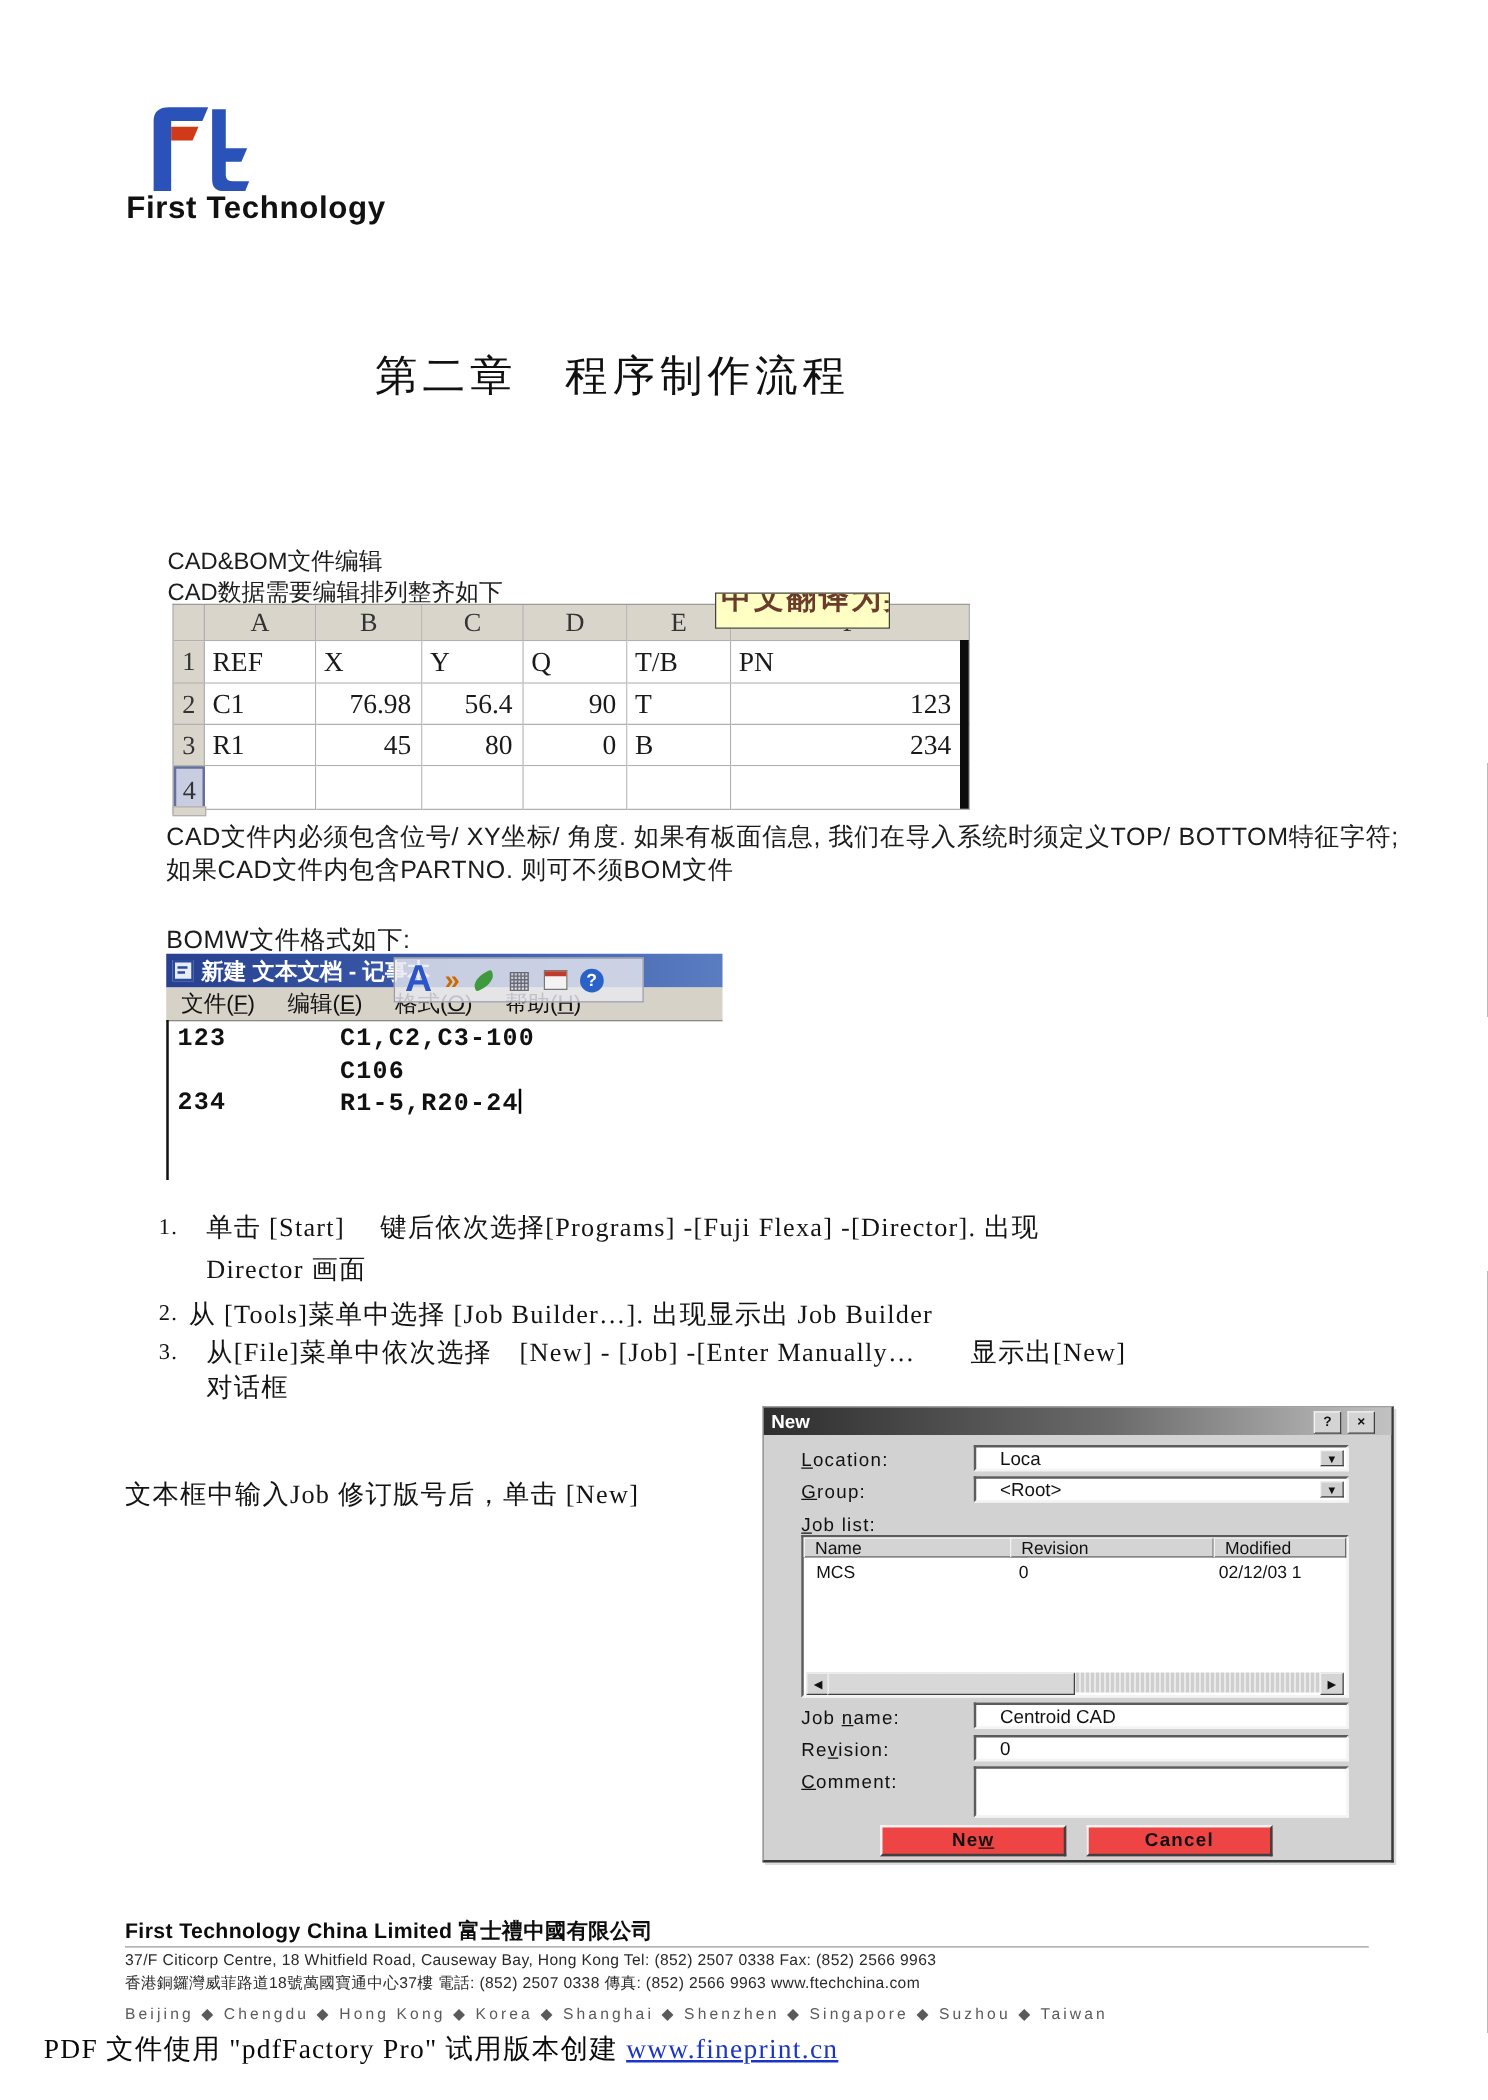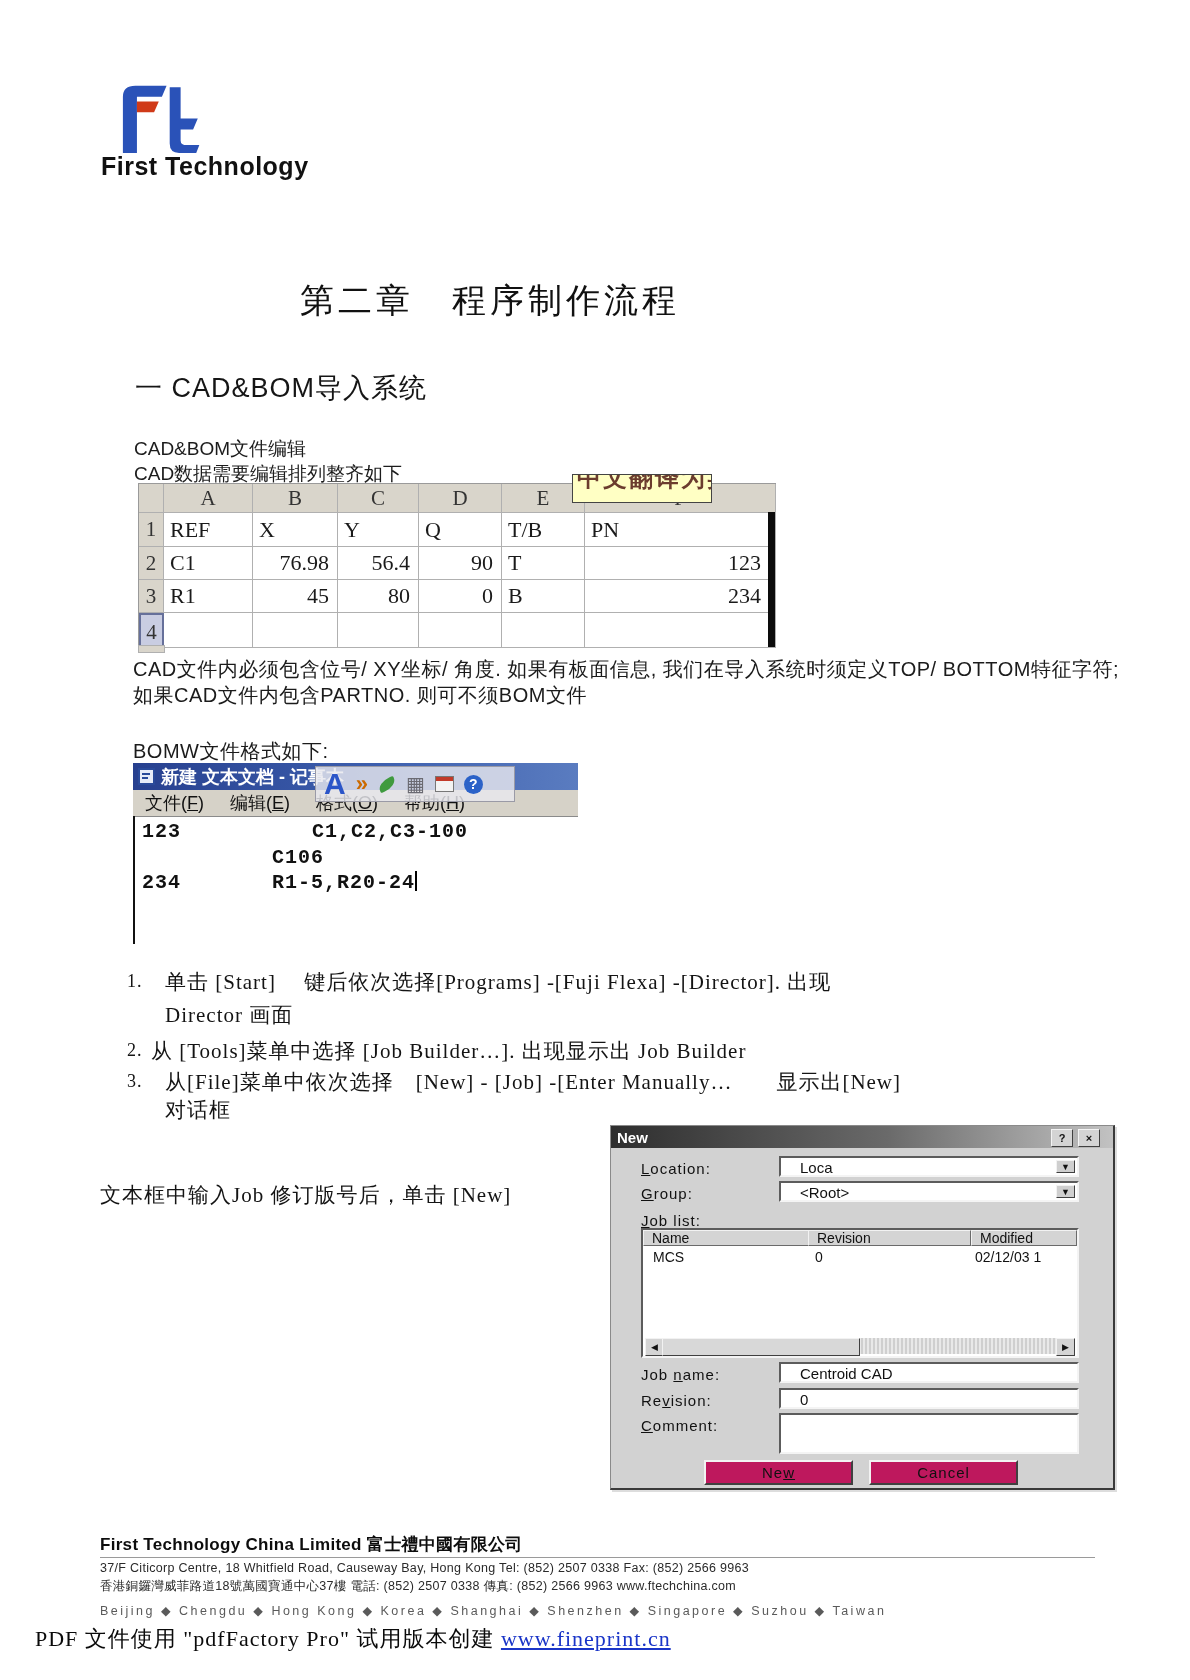--- a/index.html
+++ b/index.html
@@ -82,23 +82,23 @@
          border-bottom:1px solid #6a6a6a;border-top:1px solid #f2f2f2;border-left:1px solid #f2f2f2;
          font-size:14px;color:#111;display:flex;align-items:center;padding-left:8px;box-sizing:border-box;}
   .lv-cell{position:absolute;font-size:14px;color:#111;white-space:nowrap;}
   .hscroll{position:absolute;left:2px;right:2px;bottom:2px;height:16px;
            background:repeating-linear-gradient(90deg,#cfcfcf 0 2px,#e9e9e9 2px 4px);}
   .sc-btn{position:absolute;top:0;width:17px;height:16px;background:#d4d4d4;border-top:1px solid #f2f2f2;
           border-left:1px solid #f2f2f2;border-right:1px solid #404040;border-bottom:1px solid #404040;
           font-size:9px;color:#111;display:flex;align-items:center;justify-content:center;}
   .sc-thumb{position:absolute;top:0;height:16px;background:#d8d8d8;border-top:1px solid #f2f2f2;
             border-left:1px solid #f2f2f2;border-right:1px solid #404040;border-bottom:1px solid #404040;}
-  .win-btn{background:#be185d;border-top:2px solid #f2f2f2;border-left:2px solid #f2f2f2;
+  .win-btn{background:#ef4444;border-top:2px solid #f2f2f2;border-left:2px solid #f2f2f2;
            border-right:2px solid #404040;border-bottom:2px solid #404040;font-size:15px;color:#111;
-           display:flex;align-items:center;justify-content:center;letter-spacing:1px;}
+           display:flex;align-items:center;justify-content:center;letter-spacing:1px;font-weight:bold;}
 
   .note{font-family:"Liberation Serif","DejaVu Serif",serif;font-size:21px;letter-spacing:1px;color:#141414;white-space:nowrap;}
 
   
   .ft-co{font-weight:bold;font-size:17px;color:#0d0d0d;letter-spacing:.3px;}
   .ft-line{font-size:12.5px;color:#2a2a2a;letter-spacing:.3px;white-space:nowrap;}
   .ft-cities{font-size:12.5px;color:#5a5a5a;letter-spacing:2.5px;white-space:nowrap;}
   .pdf-note{font-family:"Liberation Serif","DejaVu Serif",serif;font-size:22px;color:#0a0a0a;letter-spacing:1px;}
   .pdf-note a{color:#1a35c8;text-decoration:underline;}
 </style>
@@ -110,21 +110,20 @@
   <div class="abs" style="left:103px;top:78px;width:110px;height:78px;">
     <svg width="110" height="78" viewBox="0 0 110 100">
       <path d="M10,96 L10,24 Q10,10 26,10 L66,10 L60,24 L28,24 L28,96 Z" fill="#2a52b8"></path>
       <path d="M28,30 L56,30 L50,44 L28,44 Z" fill="#d03a18"></path>
       <path d="M70,12 L84,12 L84,52 L106,52 L100,66 L84,66 L84,80 Q84,86 92,86 L108,86 L104,96 L82,96 Q70,96 70,84 Z" fill="#2a52b8"></path>
     </svg>
   </div>
   <div class="abs brand-text" style="left:101px;top:152px;">First Technology</div>
 
   <div class="abs chapter serif" style="left:300px;top:278px;">第二章　程序制作流程</div>
-  <div class="abs section-h" style="left:135px;top:370px;">一 CAD&amp;BOM导入系统</div>
 
   <div class="abs intro-line" style="left:134px;top:436px;">CAD&amp;BOM文件编辑</div>
   <div class="abs intro-line" style="left:134px;top:461px;">CAD数据需要编辑排列整齐如下</div>
 
   <div class="abs sheet" style="left:138px;top:483px;width:637px;">
     <div class="c hd" style="height:28px;"></div>
     <div class="c hd" style="height:28px;">A</div>
     <div class="c hd" style="height:28px;">B</div>
     <div class="c hd" style="height:28px;">C</div>
     <div class="c hd" style="height:28px;">D</div>
@@ -192,21 +191,21 @@
     <span class="ov-a">A</span>
     <span class="ov-q">»</span>
     <span class="ov-leaf"></span>
     <span class="ov-kbd">▦</span>
     <span class="ov-win"></span>
     <span class="ov-help">?</span>
   </div>
 
   <div class="abs" style="left:133px;top:816px;width:2px;height:128px;background:#111;"></div>
   <div class="abs np-line" style="left:142px;top:820px;">123</div>
-  <div class="abs np-line" style="left:272px;top:820px;margin-left:40px;">C1,C2,C3-100</div>
+  <div class="abs np-line" style="left:272px;top:820px;">C1,C2,C3-100</div>
   <div class="abs np-line" style="left:272px;top:846px;">C106</div>
   <div class="abs np-line" style="left:142px;top:871px;">234</div>
   <div class="abs np-line" style="left:272px;top:871px;"><span>R1-5,R20-24</span><span class="cursor"></span></div>
 
   <div class="abs step" style="left:127px;top:971px;font-size:18px;">1.</div>
   <div class="abs step" style="left:165px;top:968px;">单击 [Start]　 键后依次选择[Programs] -[Fuji Flexa] -[Director]. 出现</div>
   <div class="abs step" style="left:165px;top:1001px;">Director 画面</div>
   <div class="abs step" style="left:127px;top:1040px;font-size:18px;">2.</div>
   <div class="abs step" style="left:151px;top:1037px;">从 [Tools]菜单中选择 [Job Builder…]. 出现显示出 Job Builder</div>
   <div class="abs step" style="left:127px;top:1071px;font-size:18px;">3.</div>

